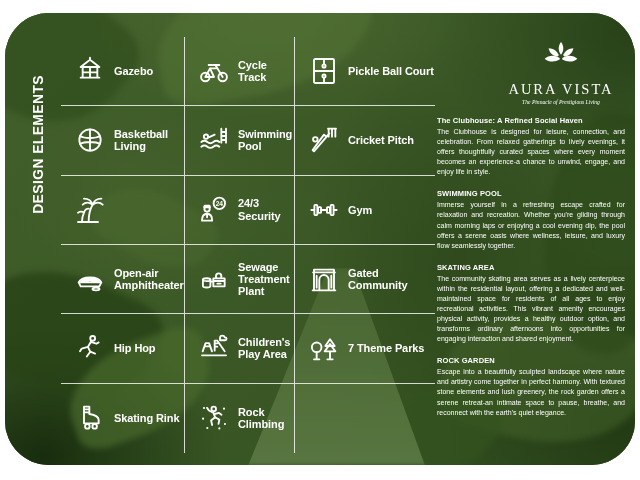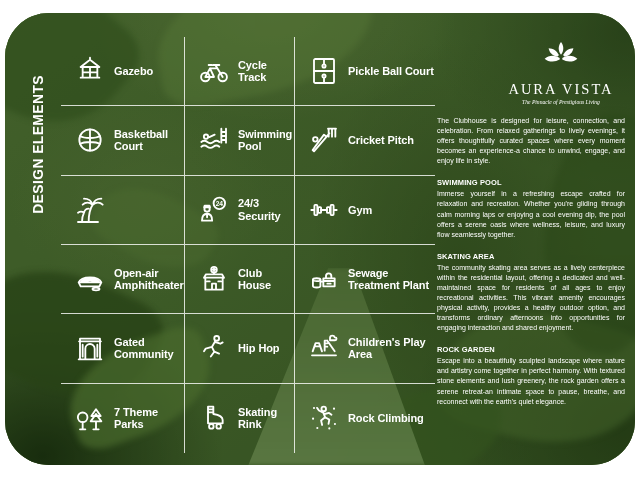--- a/index.html
+++ b/index.html
@@ -122,21 +122,21 @@
         <span class="lbl">Pickle Ball Court</span>
       </div>
 
       <div class="cell">
         <span class="ic">
             <svg viewBox="0 0 24 24">
               <circle cx="12" cy="12" r="8"></circle>
               <path d="M12 4v16M4.6 9c3 2 11.8 2 14.8 0M4.6 15c3-2 11.8-2 14.8 0"></path>
             </svg>
           </span>
-        <span class="lbl">Basketball Court</span>
+        <span class="lbl">Basketball Living</span>
       </div>
       <div class="cell">
         <span class="ic">
             <svg viewBox="0 0 24 24">
               <circle cx="6" cy="9.5" r="1.6"></circle>
               <path d="M8.5 9.8l4-1.8M2.5 13.5c1.5-1.2 3-1.2 4.5 0s3 1.2 4.5 0 3-1.2 4.5 0M2.5 17c1.5-1.2 3-1.2 4.5 0s3 1.2 4.5 0 3-1.2 4.5 0M17.5 3.5V14M21 3.5V14M17.5 6h3.5M17.5 9h3.5M17.5 12h3.5"></path>
             </svg>
           </span>
         <span class="lbl">Swimming Pool</span>
       </div>
@@ -182,29 +182,20 @@
       </div>
 
       <div class="cell">
         <span class="ic">
             <svg viewBox="0 0 24 24">
               <path d="M3.5 14.5c2-5 15-5 17 0M5.2 14.5c1.8-3.4 11.8-3.4 13.6 0M7 14.5c1.4-2 8.6-2 10 0M3.5 14.5h17l-1.5 3h-14z"></path>
               <ellipse cx="16.5" cy="19.5" rx="2.6" ry="1"></ellipse>
             </svg>
           </span>
         <span class="lbl">Open-air Amphitheater</span>
-      </div>
-      <div class="cell">
-        <span class="ic">
-            <svg viewBox="0 0 24 24">
-              <circle cx="12" cy="5" r="2.1"></circle>
-              <path d="M12 4v2M11 5h2M12 7.1V8M4.5 11L6 8.5h12l1.5 2.5M4.5 11h15M5.5 11v9h13v-9M10.5 20v-4.5h3V20M6.8 13.8h2M15.2 13.8h2"></path>
-            </svg>
-          </span>
-        <span class="lbl">Club House</span>
       </div>
       <div class="cell">
         <span class="ic">
             <svg viewBox="0 0 24 24">
               <ellipse cx="6.5" cy="12.5" rx="2.8" ry="1.1"></ellipse>
               <path d="M3.7 12.5v4.8a2.8 1.1 0 0 0 5.6 0v-4.8M11.5 11.5H20v6h-8.5zM11.5 13.5H20M9.3 14h2.2M13.5 11.5V9.8a2 2 0 0 1 4 0v1.7M14.5 15.5h2.5"></path>
             </svg>
           </span>
         <span class="lbl">Sewage Treatment Plant</span>
       </div>
@@ -285,20 +276,21 @@
               <path d="M22.6 18c-5.2-3.6-11.6-3.2-15.8.6 3.8 3.6 10.6 4 15.8 1z"></path>
               <path d="M25.4 18c5.2-3.6 11.6-3.2 15.8.6-3.8 3.6-10.6 4-15.8 1z"></path>
             </g>
           </svg>
           <div class="brand">AURA VISTA</div>
           <div class="tagline">The Pinnacle of Prestigious Living</div>
         </div>
       </div>
 
       <div class="section">
+        <h3>The Clubhouse: A Refined Social Haven</h3>
         <p>The Clubhouse is designed for leisure, connection, and celebration. From relaxed gatherings to lively evenings, it offers thoughtfully curated spaces where every moment becomes an experience-a chance to unwind, engage, and enjoy life in style.</p>
       </div>
       <div class="section">
         <h3>SWIMMING POOL</h3>
         <p>Immerse yourself in a refreshing escape crafted for relaxation and recreation. Whether you're gliding through calm morning laps or enjoying a cool evening dip, the pool offers a serene oasis where wellness, leisure, and luxury flow seamlessly together.</p>
       </div>
       <div class="section">
         <h3>SKATING AREA</h3>
         <p>The community skating area serves as a lively centerpiece within the residential layout, offering a dedicated and well-maintained space for residents of all ages to enjoy recreational activities. This vibrant amenity encourages physical activity, provides a healthy outdoor option, and transforms ordinary afternoons into opportunities for engaging interaction and shared enjoyment.</p>
       </div>

